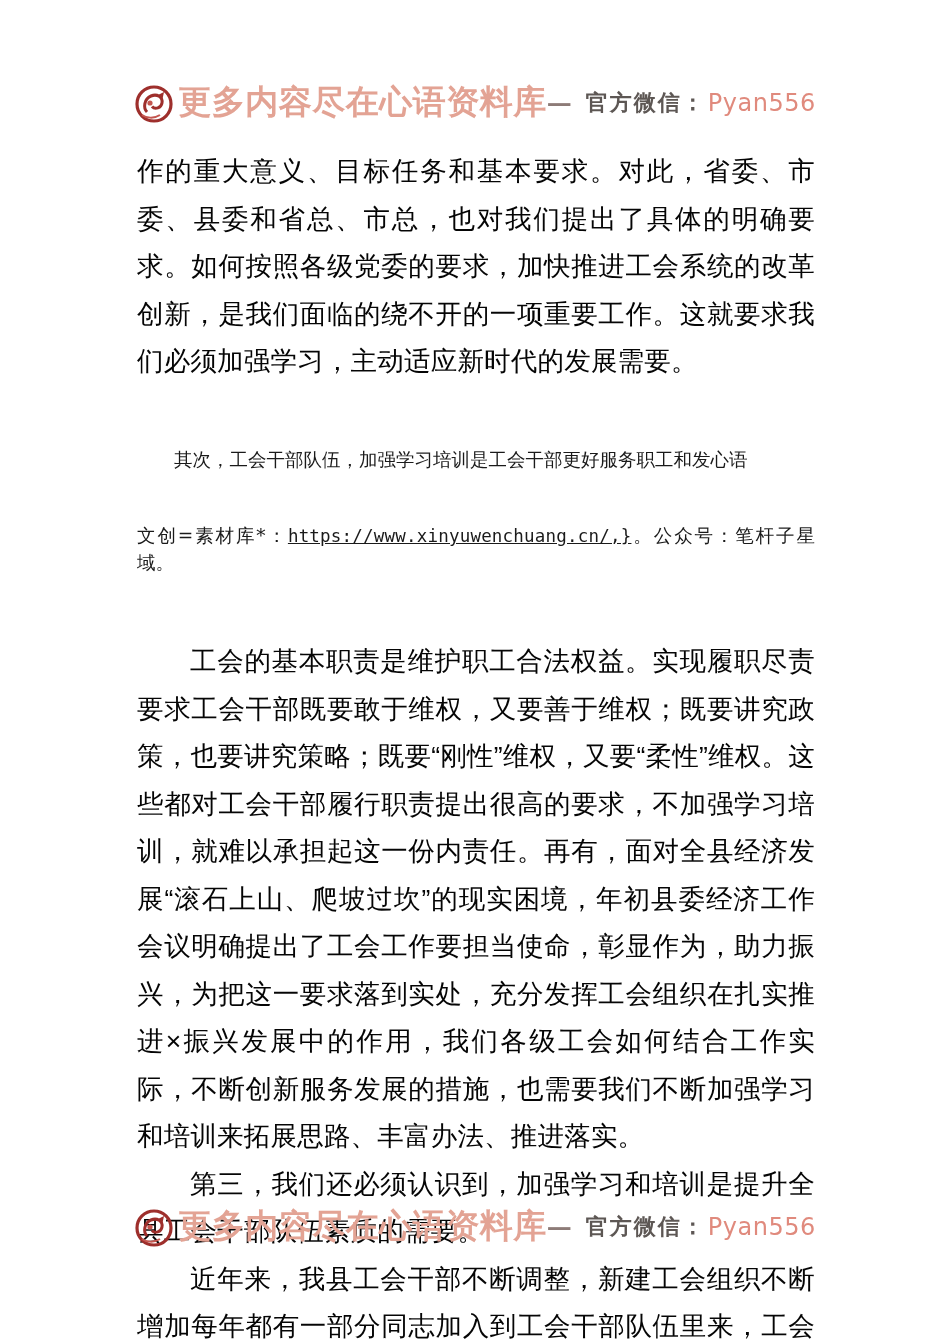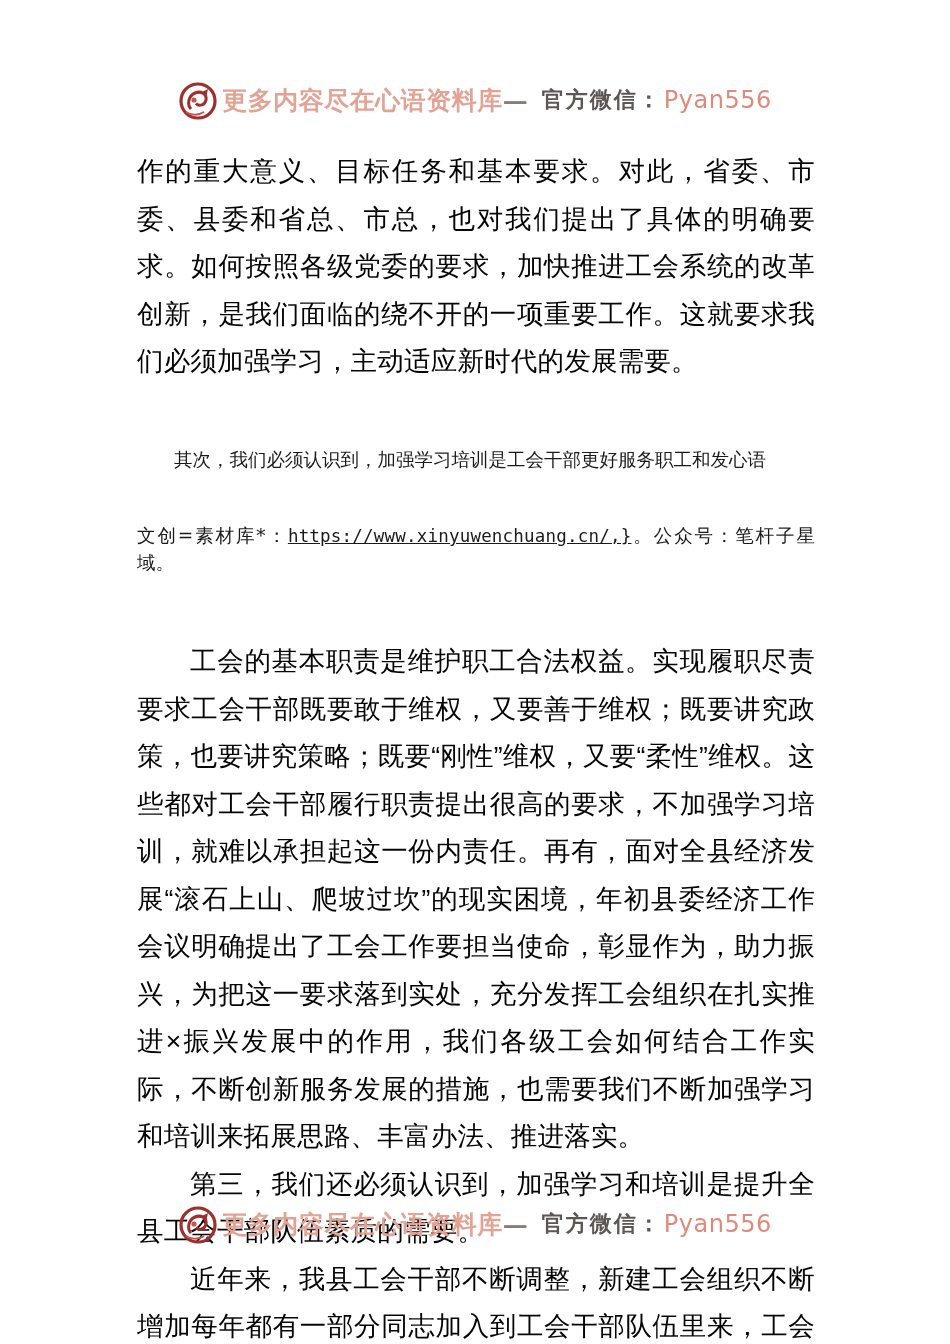--- a/index.html
+++ b/index.html
@@ -37,21 +37,21 @@
     flex: 0 0 40px;
     position: relative;
     margin-right: 4px;
     top: 1px;
   }
   .wm-logo svg { display: block; width: 40px; height: 40px; }
 
   .wm-lib {
     font-family: "DejaVu Serif", serif;
     font-weight: bold;
-    font-size: 25px;
+    font-size: 33px;
     letter-spacing: 0.5px;
     color: #e3a394;
   }
   .wm-dash {
     font-family: "DejaVu Serif", serif;
     font-weight: bold;
     font-size: 25px;
     color: #8d7b77;
   }
   .wm-wechat {
@@ -132,21 +132,21 @@
     <span class="wm-dash">—</span>
     <span class="wm-wechat">官方微信：</span>
     <span class="wm-id">Pyan556</span>
   </div>
 
   <div class="body-area">
 
     <p class="para">作的重大意义、目标任务和基本要求。对此，省委、市委、县委和省总、市总，也对我们提出了具体的明确要求。如何按照各级党委的要求，加快推进工会系统的改革创新，是我们面临的绕不开的一项重要工作。这就要求我们必须加强学习，主动适应新时代的发展需要。</p>
 
     <div class="small-block">
-      <span class="sb-line1">其次，我们必须认识到，加强学习培训是工会干部更好服务职工和发心语</span>
+      <span class="sb-line1">其次，工会干部队伍，加强学习培训是工会干部更好服务职工和发心语</span>
       <span class="sb-line"><span>文创=素材库*：</span><span class="mono">https://www.xinyuwenchuang.cn/,}</span><span>。公众号：笔杆子星域。</span></span>
     </div>
     <div class="gap-after-small"></div>
 
     <p class="para indent">工会的基本职责是维护职工合法权益。实现履职尽责要求工会干部既要敢于维权，又要善于维权；既要讲究政策，也要讲究策略；既要“刚性”维权，又要“柔性”维权。这些都对工会干部履行职责提出很高的要求，不加强学习培训，就难以承担起这一份内责任。再有，面对全县经济发展“滚石上山、爬坡过坎”的现实困境，年初县委经济工作会议明确提出了工会工作要担当使命，彰显作为，助力振兴，为把这一要求落到实处，充分发挥工会组织在扎实推进×振兴发展中的作用，我们各级工会如何结合工作实际，不断创新服务发展的措施，也需要我们不断加强学习和培训来拓展思路、丰富办法、推进落实。</p>
 
     <p class="para indent">第三，我们还必须认识到，加强学习和培训是提升全县工会干部队伍素质的需要。</p>
 
     <p class="para indent">近年来，我县工会干部不断调整，新建工会组织不断增加每年都有一部分同志加入到工会干部队伍里来，工会干部队伍</p>
 

